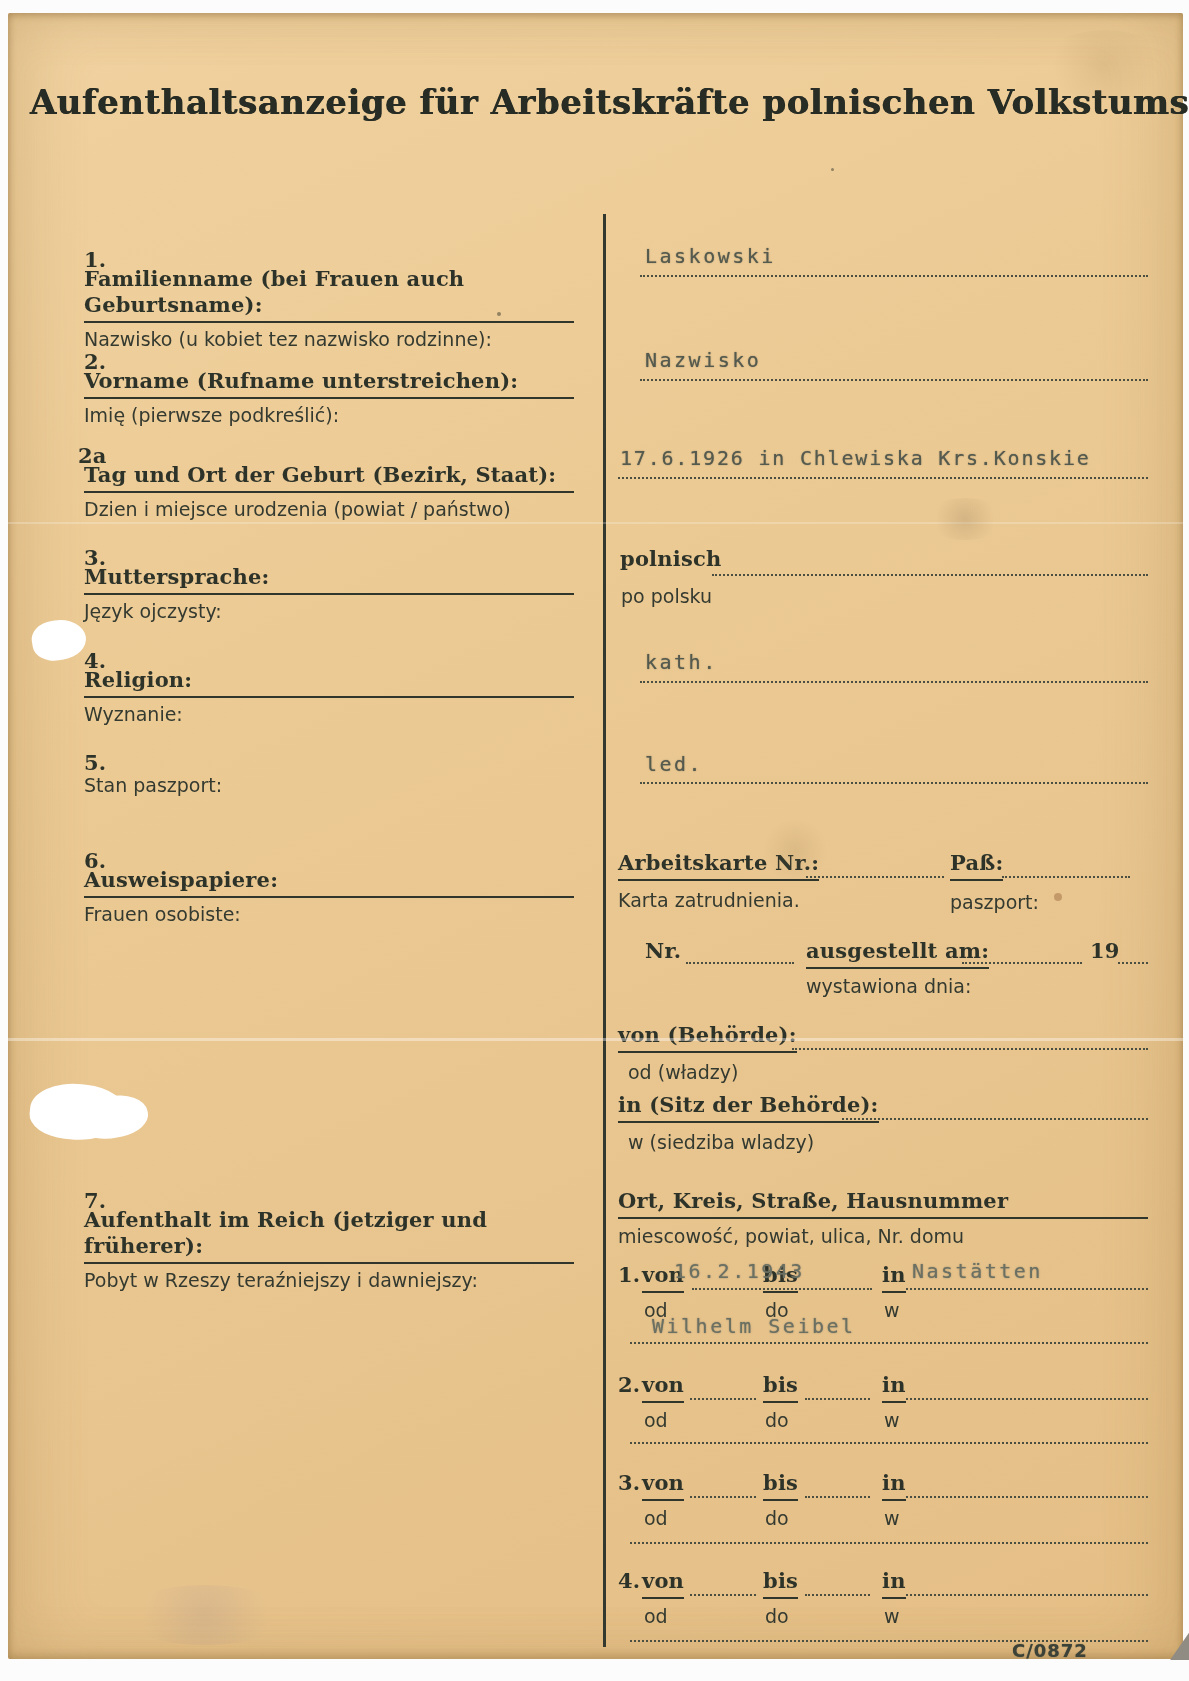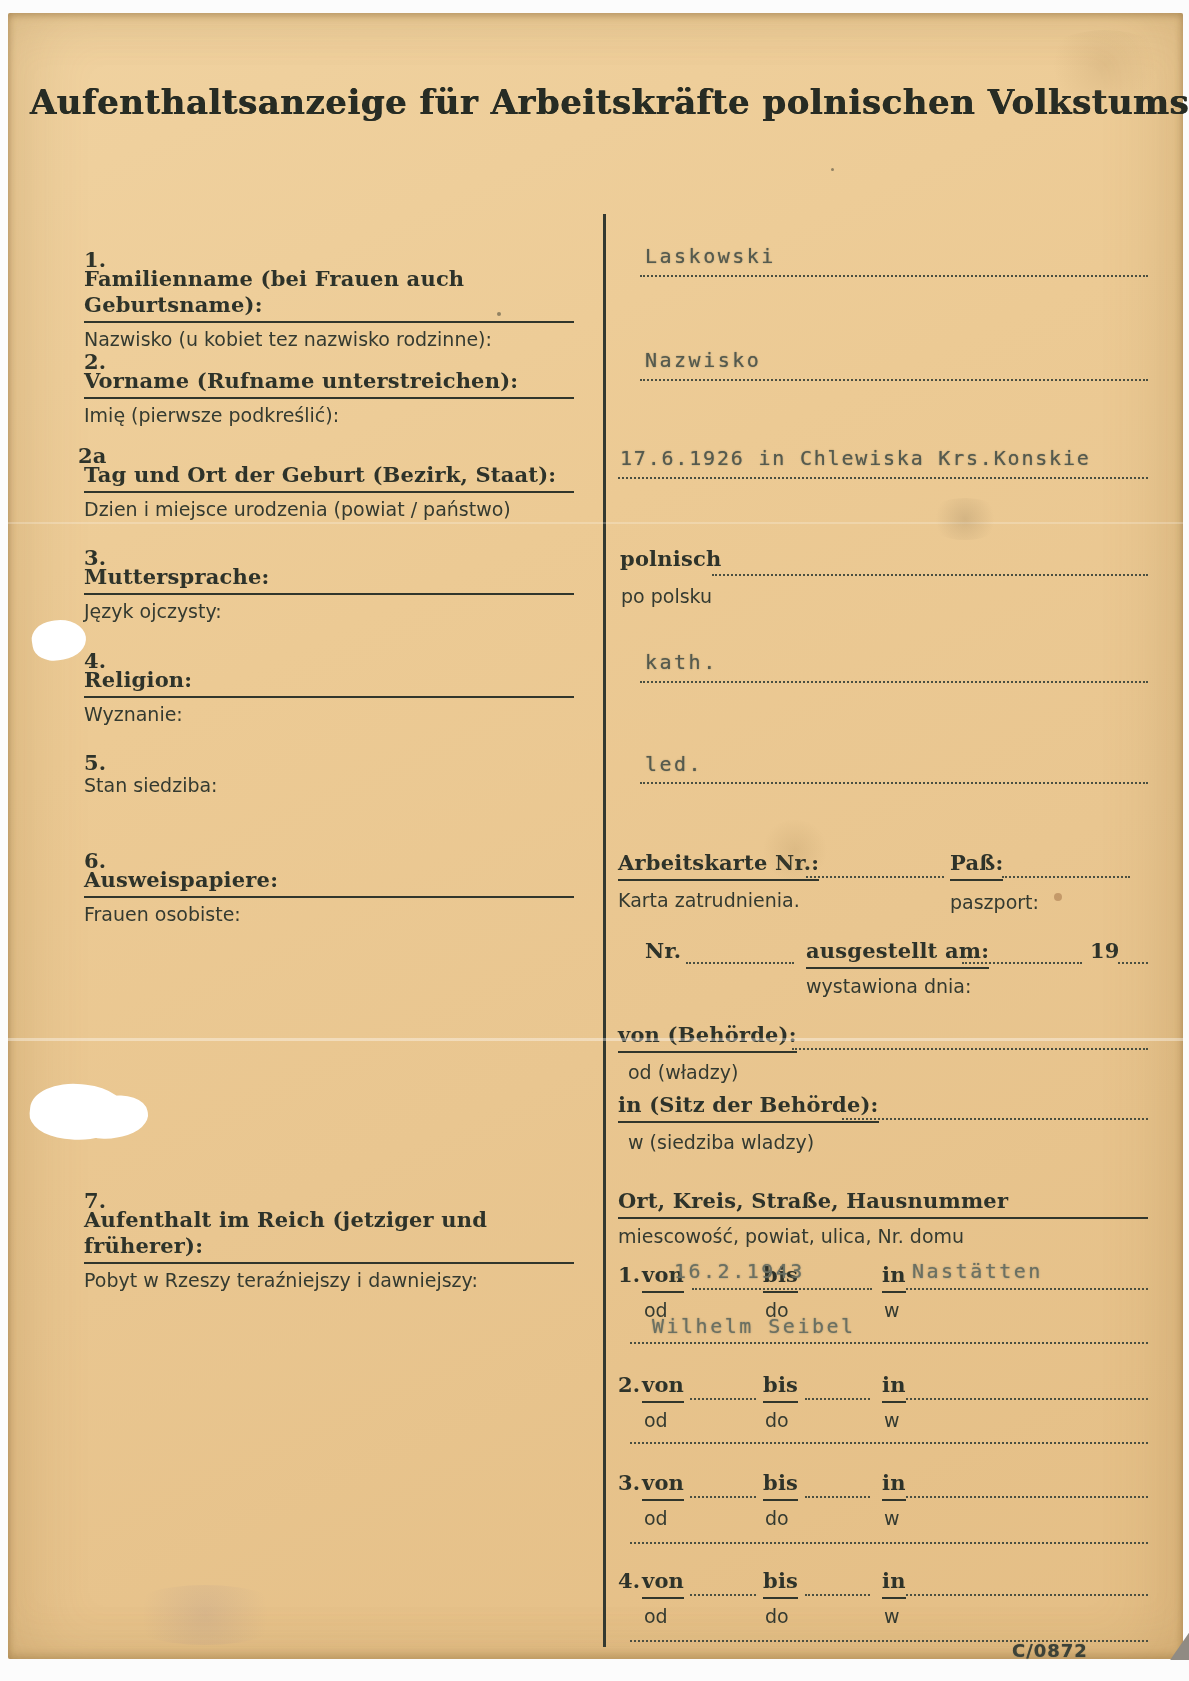--- a/index.html
+++ b/index.html
@@ -87,21 +87,21 @@
 
   <div class="lf" style="top:648px">
     <span class="num frak">4.</span>
     <span class="lbox"><span class="de frak">Religion:</span>
     <span class="pl pol">Wyznanie:</span></span>
   </div>
 
   <div class="lf" style="top:750px">
     <span class="num frak">5.</span>
     <span class="lbox">
-    <span class="pl pol">Stan siedziba:</span></span>
+    <span class="pl pol">Stan paszport:</span></span>
   </div>
 
   <div class="lf" style="top:848px">
     <span class="num frak">6.</span>
     <span class="lbox"><span class="de frak">Ausweispapiere:</span>
     <span class="pl pol">Frauen osobiste:</span></span>
   </div>
 
   <div class="lf" style="top:1188px">
     <span class="num frak">7.</span>

